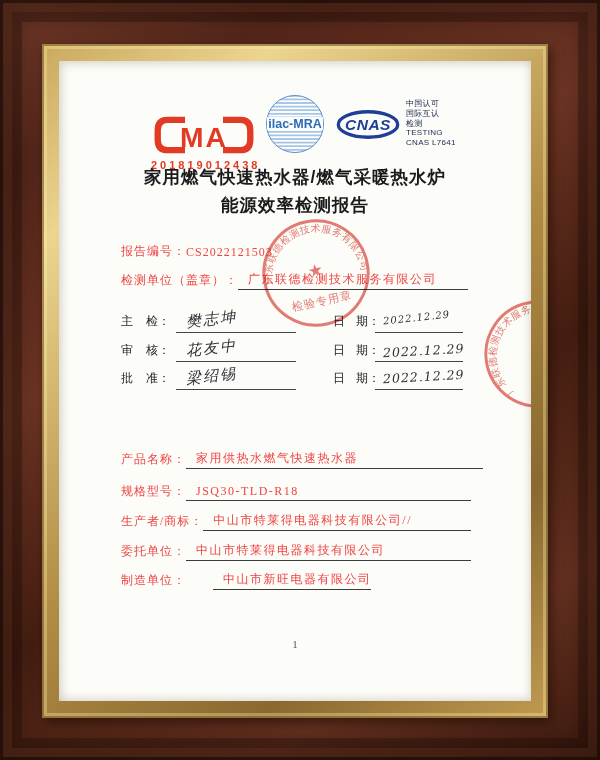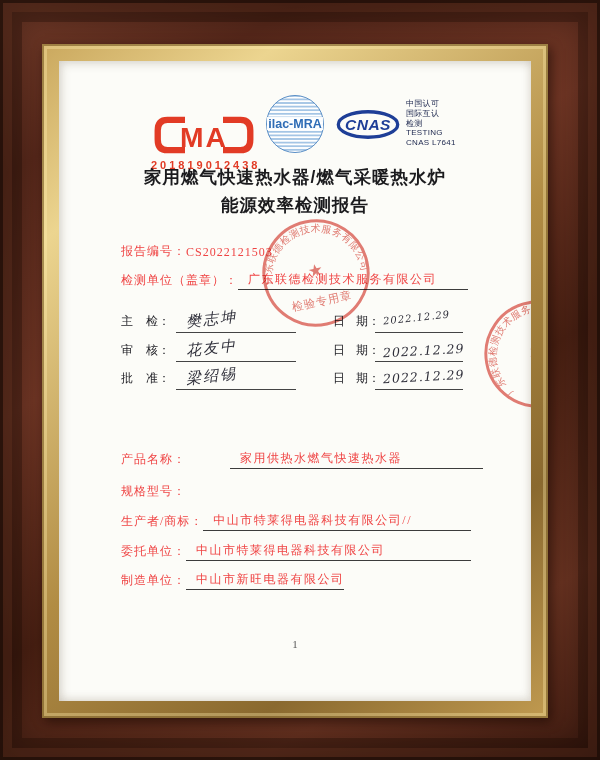--- a/index.html
+++ b/index.html
@@ -45,25 +45,25 @@
   
   .row { position: absolute; left: 62px; display: flex; align-items: flex-end;
     font-size: 12px; color: #ef4444; height: 24px; }
   .lbl { white-space: nowrap; letter-spacing: 1px; padding-bottom: 1px; }
   .uline { flex: 1; border-bottom: 1.1px solid #3c3c3c; padding: 0 4px 1px 10px;
     letter-spacing: 1.5px; white-space: nowrap; }
   .uline.short { flex: 0 0 auto; width: 158px; }
   #r-report { top: 180px; height: 20px; }
   #r-report .val { letter-spacing: 1px; padding-bottom: 1px; }
   #r-agency { top: 205px; right: 63px; }
-  #r-prod1 { top: 384px; right: 48px; gap: 44px; }
+  #r-prod1 { top: 384px; right: 48px; }
   #r-prod2 { top: 416px; right: 60px; }
   #r-prod3 { top: 446px; right: 60px; }
   #r-prod4 { top: 476px; right: 60px; }
-  #r-prod5 { top: 505px; right: 60px; }
+  #r-prod5 { top: 505px; right: 60px; gap: 27px; }
 
   
   .srow { position: absolute; left: 62px; width: 345px; height: 26px; font-size: 12px; color: #24242a; }
   #r-sig1 { top: 246px; } #r-sig2 { top: 275px; } #r-sig3 { top: 303px; }
   .s-lbl  { position: absolute; left: 0; bottom: 3px; word-spacing: 10px; white-space: nowrap; }
   .s-line { position: absolute; left: 55px; width: 120px; height: 100%; border-bottom: 1.1px solid #444; }
   .s-dlbl { position: absolute; left: 212px; bottom: 3px; word-spacing: 8px; white-space: nowrap; }
   .s-dline{ position: absolute; left: 254px; width: 88px; height: 100%; border-bottom: 1.1px solid #444; }
 
   .hand { position: absolute; font-style: italic; color: #2f2f3a;
@@ -170,20 +170,21 @@
           <span class="hand date">2022.12.29</span>
         </span>
       </div>
 
       <div class="row" id="r-prod1">
         <span class="lbl">产品名称：</span>
         <span class="uline">家用供热水燃气快速热水器</span>
       </div>
       <div class="row" id="r-prod2">
         <span class="lbl">规格型号：</span>
+        <span class="uline">JSQ30-TLD-R18</span>
       </div>
       <div class="row" id="r-prod4">
         <span class="lbl">委托单位：</span>
         <span class="uline">中山市特莱得电器科技有限公司</span>
       </div>
       <div class="row" id="r-prod3">
         <span class="lbl">生产者/商标：</span>
         <span class="uline">中山市特莱得电器科技有限公司//</span>
       </div>
       <div class="row" id="r-prod5">

